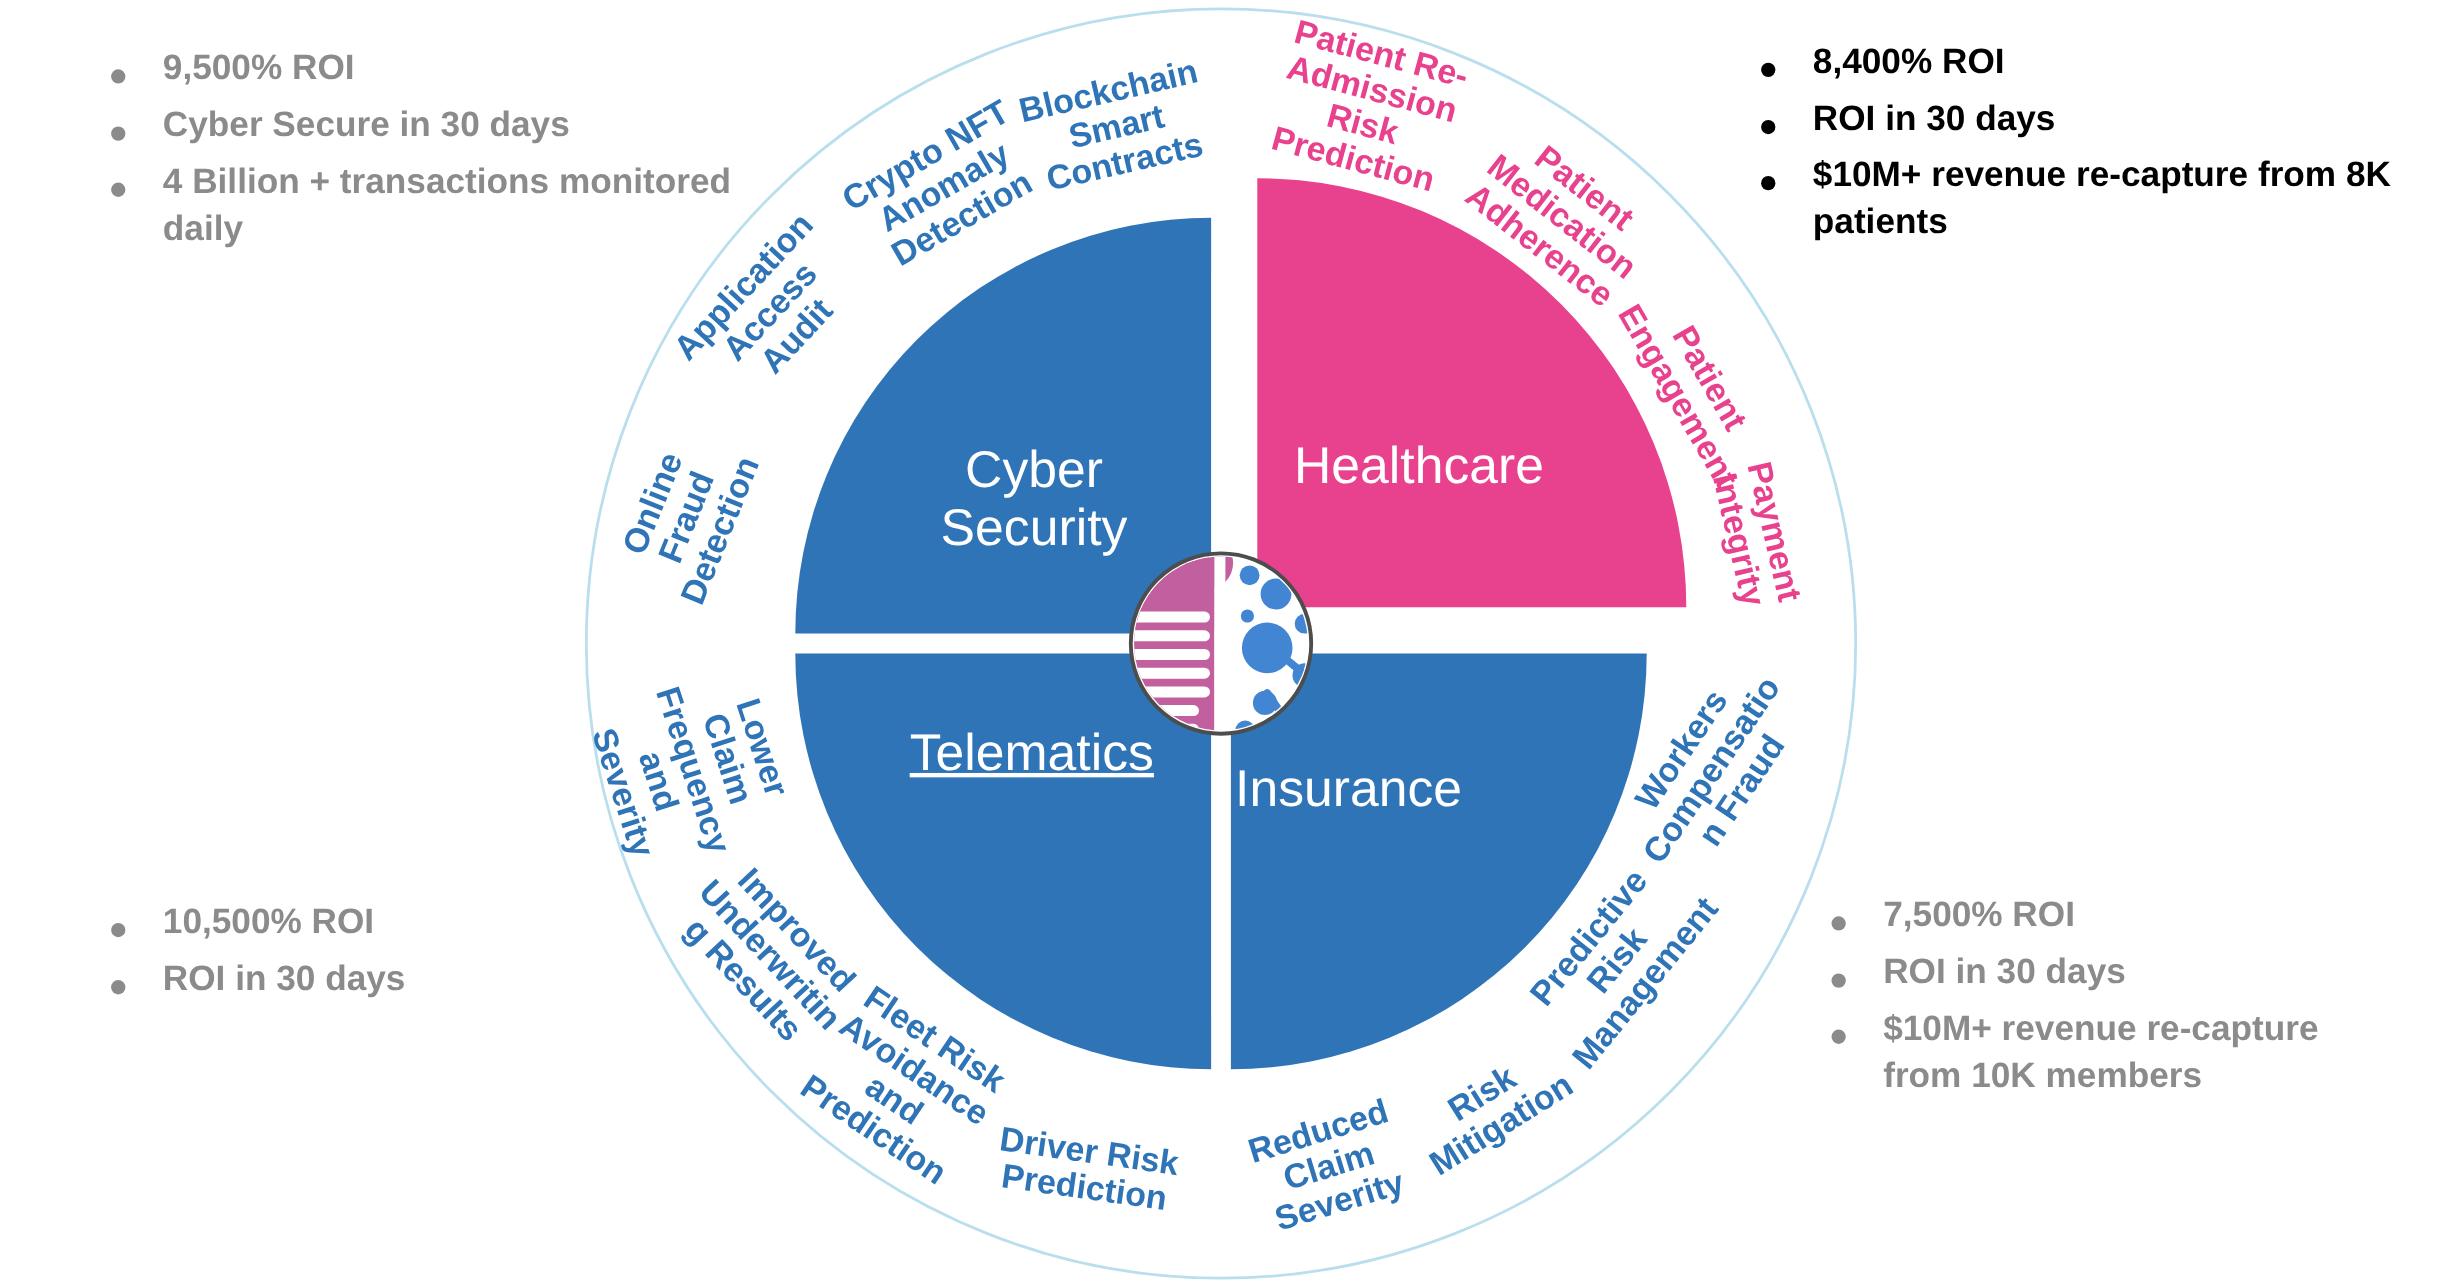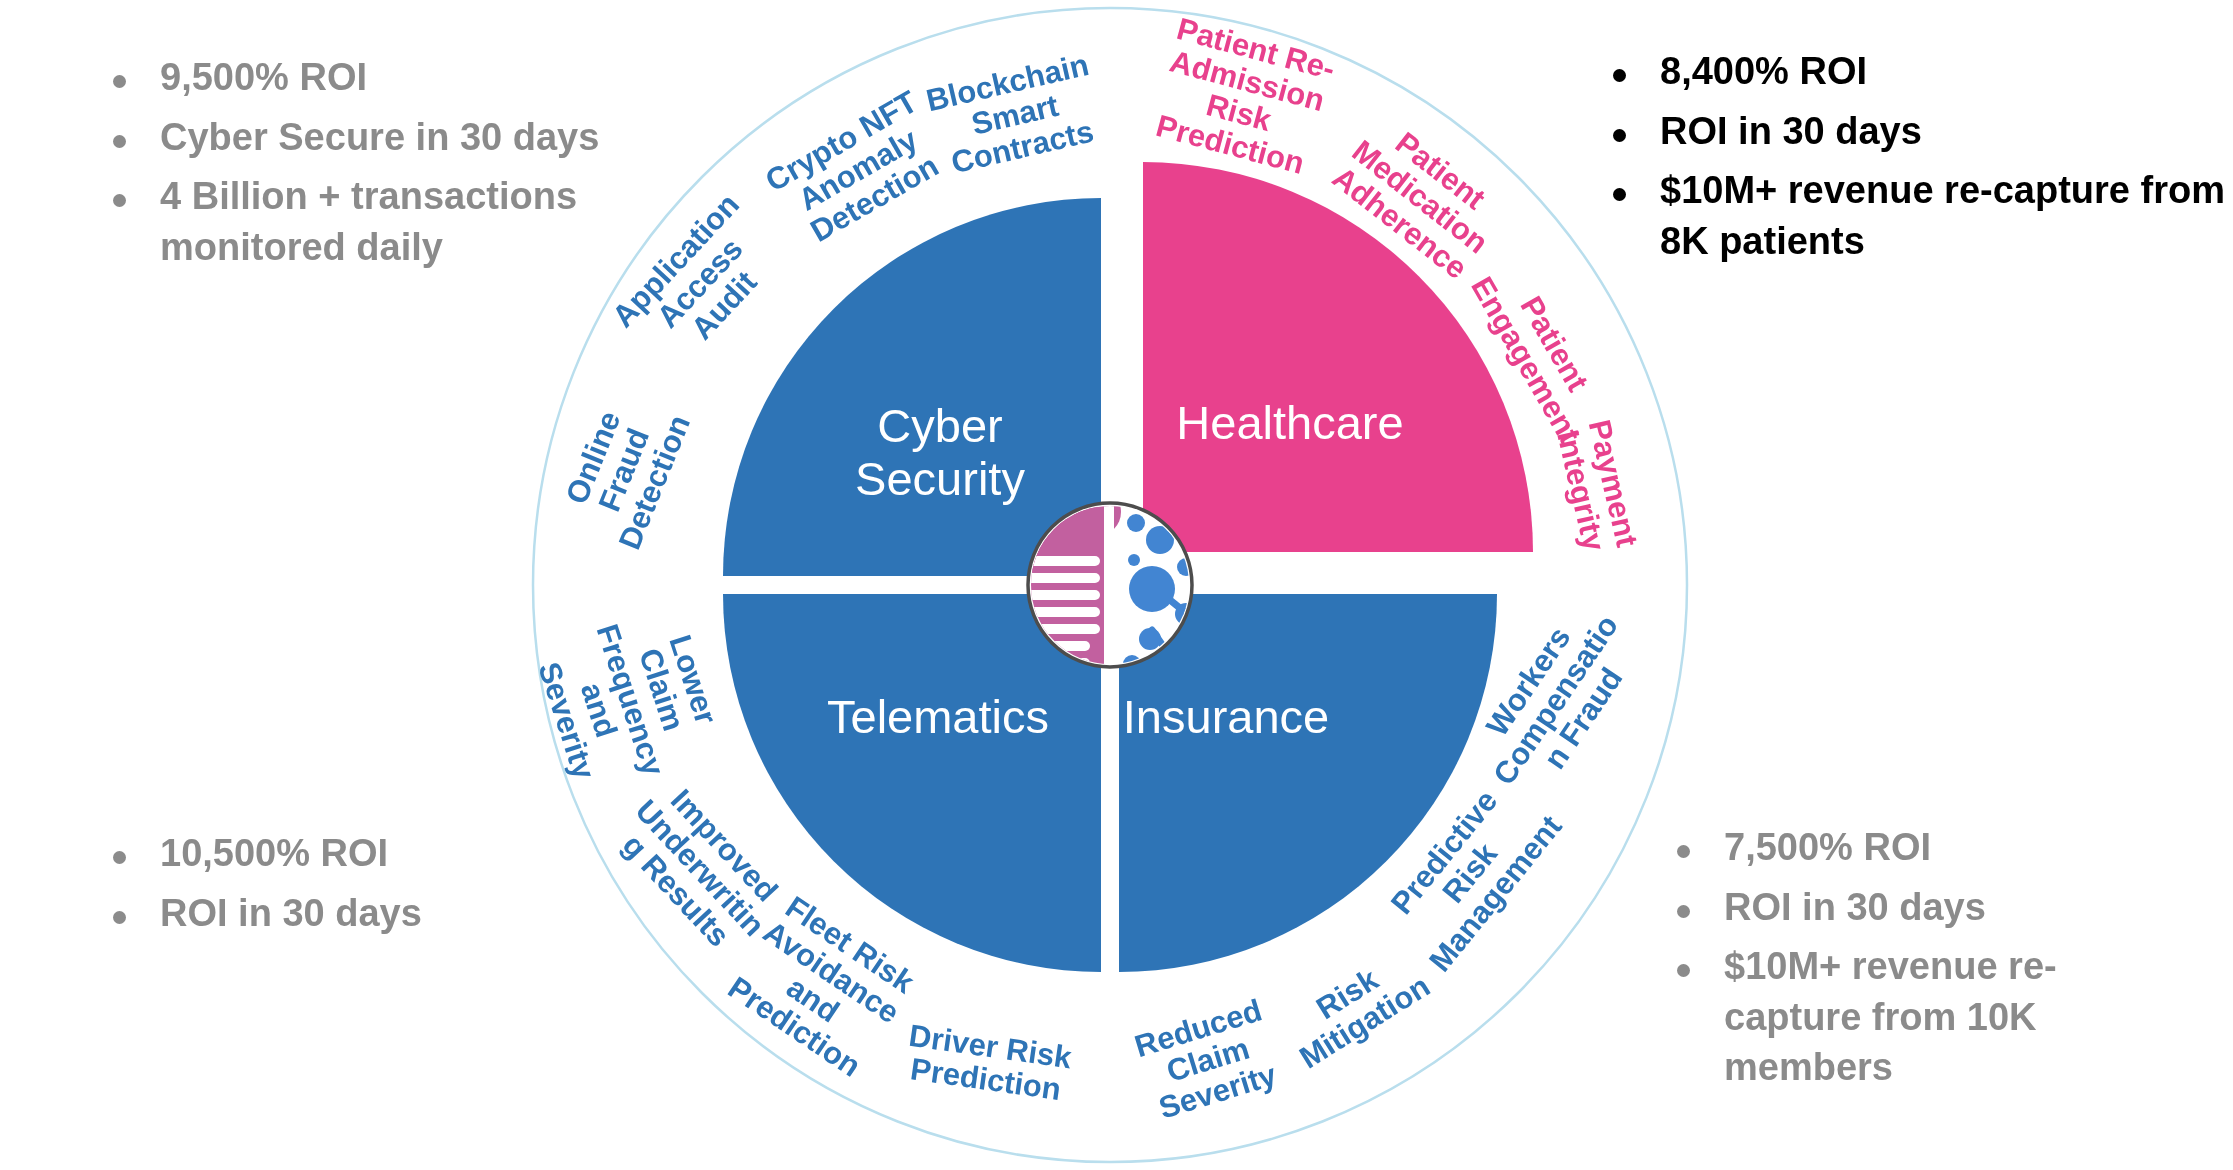--- a/index.html
+++ b/index.html
@@ -11,21 +11,21 @@
   .quad-label{position:absolute;color:#ffffff;font-size:47px;font-weight:400;line-height:1.12;
               text-align:center;white-space:pre-line;transform:translate(-50%,-50%);}
 
   
   .ring-label{position:absolute;font-size:31px;font-weight:700;line-height:1.07;text-align:center;
               white-space:pre-line;}
   .ring-label.blue{color:#2E74B6;}
   .ring-label.pink{color:#E8418D;}
 
   
-  .callout{position:absolute;list-style:none;margin:16px;padding:0;font-size:38px;font-weight:700;
+  .callout{position:absolute;list-style:none;margin:4px;padding:0;font-size:32px;font-weight:700;
            line-height:1.33;}
   .callout li{position:relative;padding-left:56px;margin-bottom:9px;}
   .callout li::before{content:"";position:absolute;left:9px;top:23px;width:13px;height:13px;
            border-radius:50%;background:currentColor;}
   .callout.gray{color:#8B8B8B;}
   .callout.black{color:#000000;}
 </style>
 </head>
 <body>
 
@@ -88,21 +88,21 @@
             <circle cx="1134" cy="560" r="6"></circle>
           </g>
         </g>
       </g>
     </g>
   </svg>
 
   <div class="quad-label" style="left:940px;top:453px;">Cyber
 Security</div>
   <div class="quad-label" style="left:1290px;top:423px;">Healthcare</div>
-  <div class="quad-label" style="left:938px;top:717px;">Telematics</div>
+  <div class="quad-label" style="left:938px;top:684px;text-decoration:underline;">Telematics</div>
   <div class="quad-label" style="left:1226px;top:717px;">Insurance</div>
 
   <div class="ring-label blue" style="left:700px;top:283px;transform:translate(-50%,-50%) rotate(-47deg);">Application
 Access
 Audit</div>
   <div class="ring-label blue" style="left:858px;top:170px;transform:translate(-50%,-50%) rotate(-30deg);">Crypto NFT
 Anomaly
 Detection</div>
   <div class="ring-label blue" style="left:1015px;top:115px;transform:translate(-50%,-50%) rotate(-13deg);">Blockchain
 Smart

